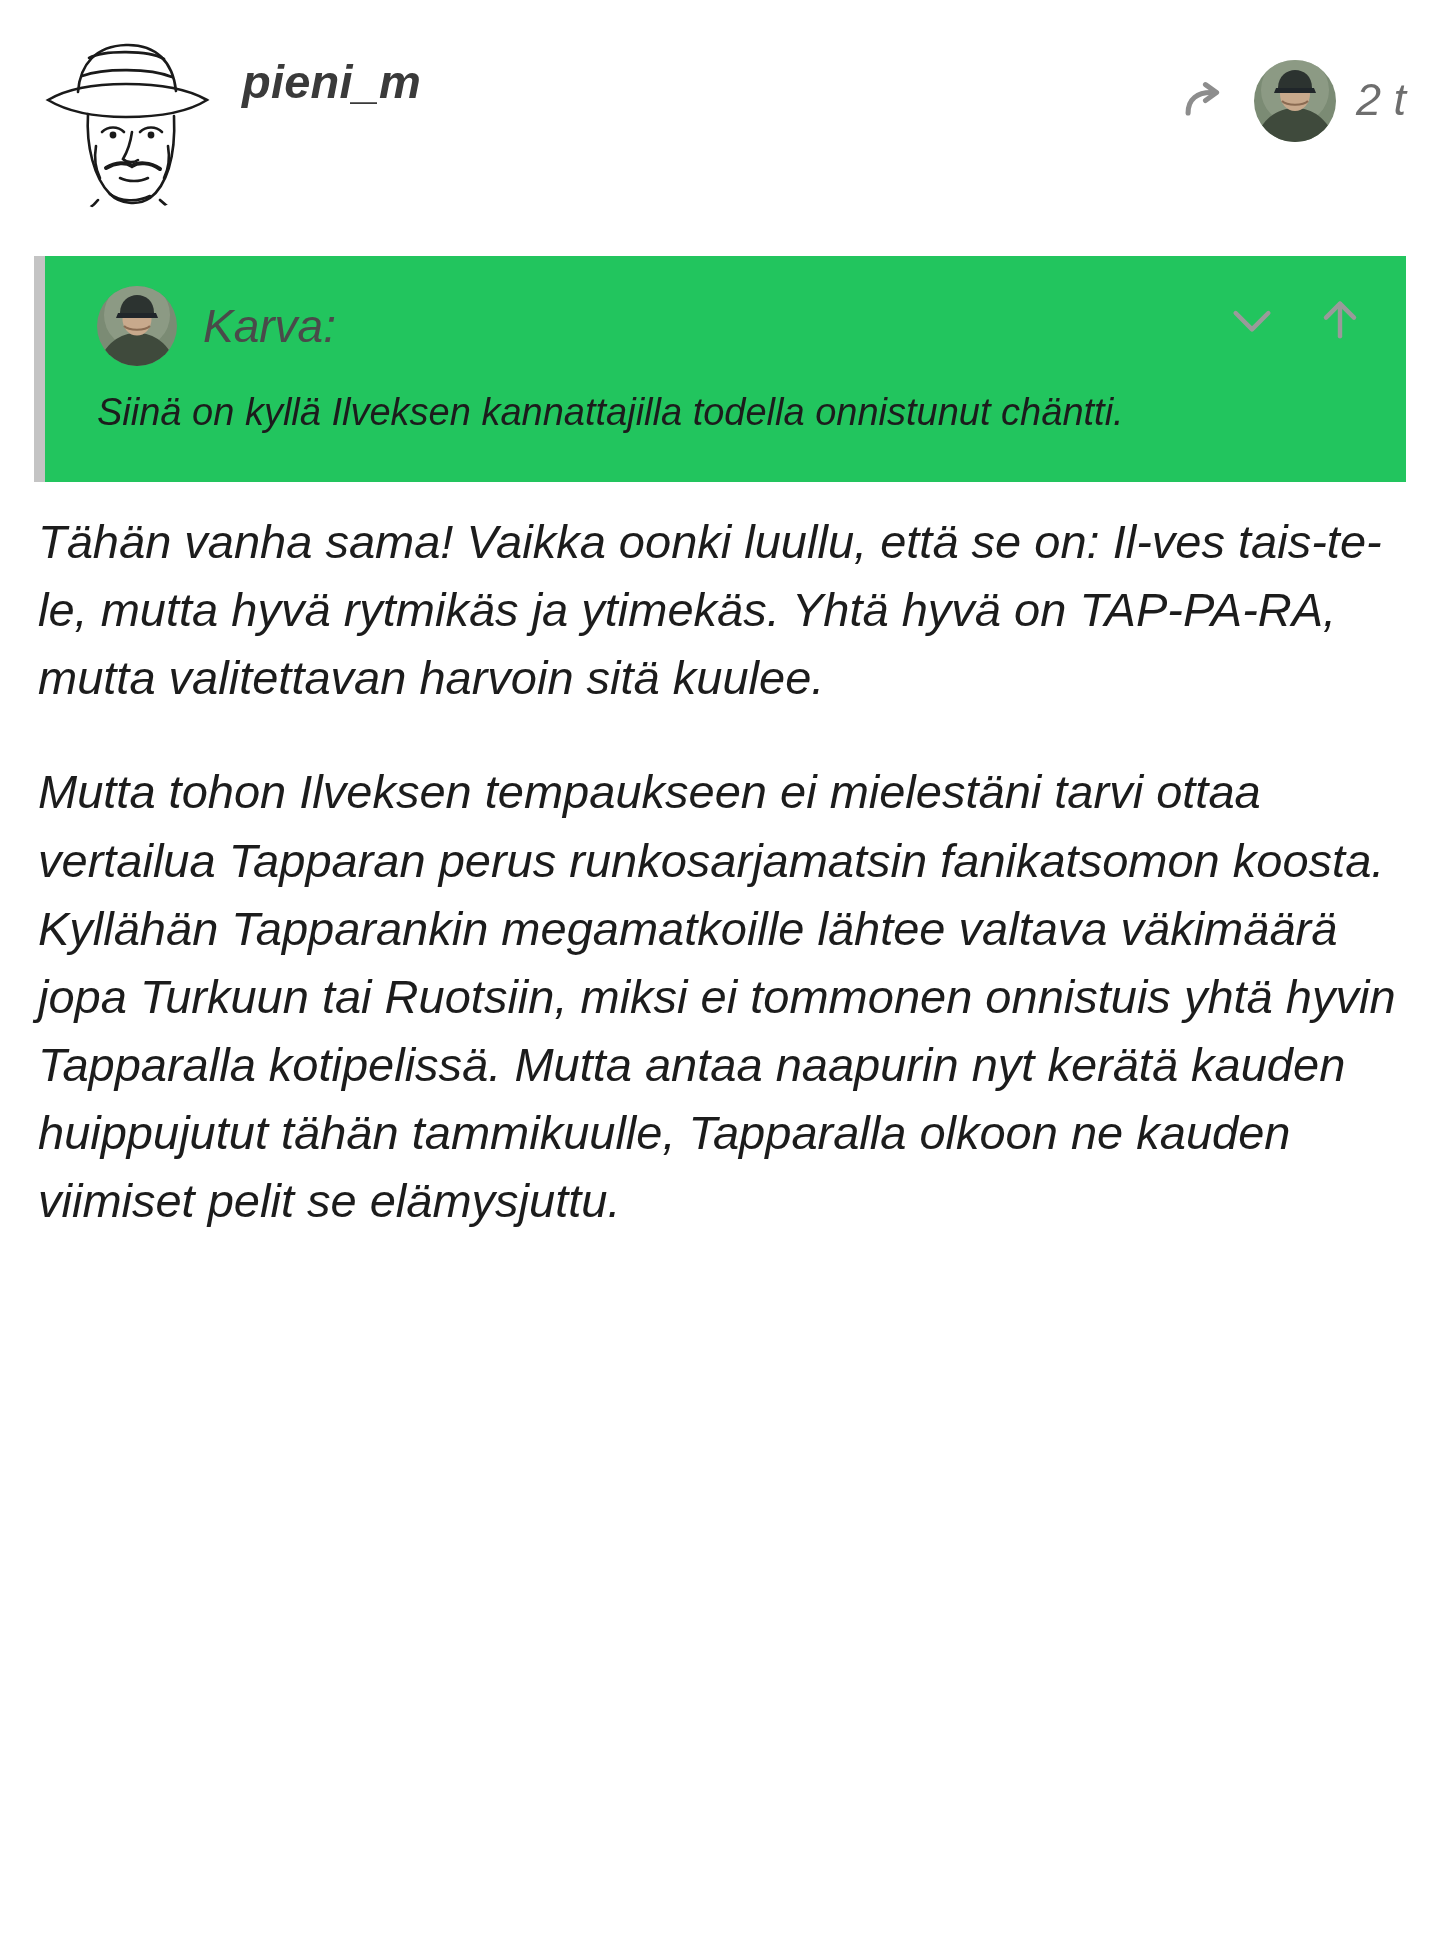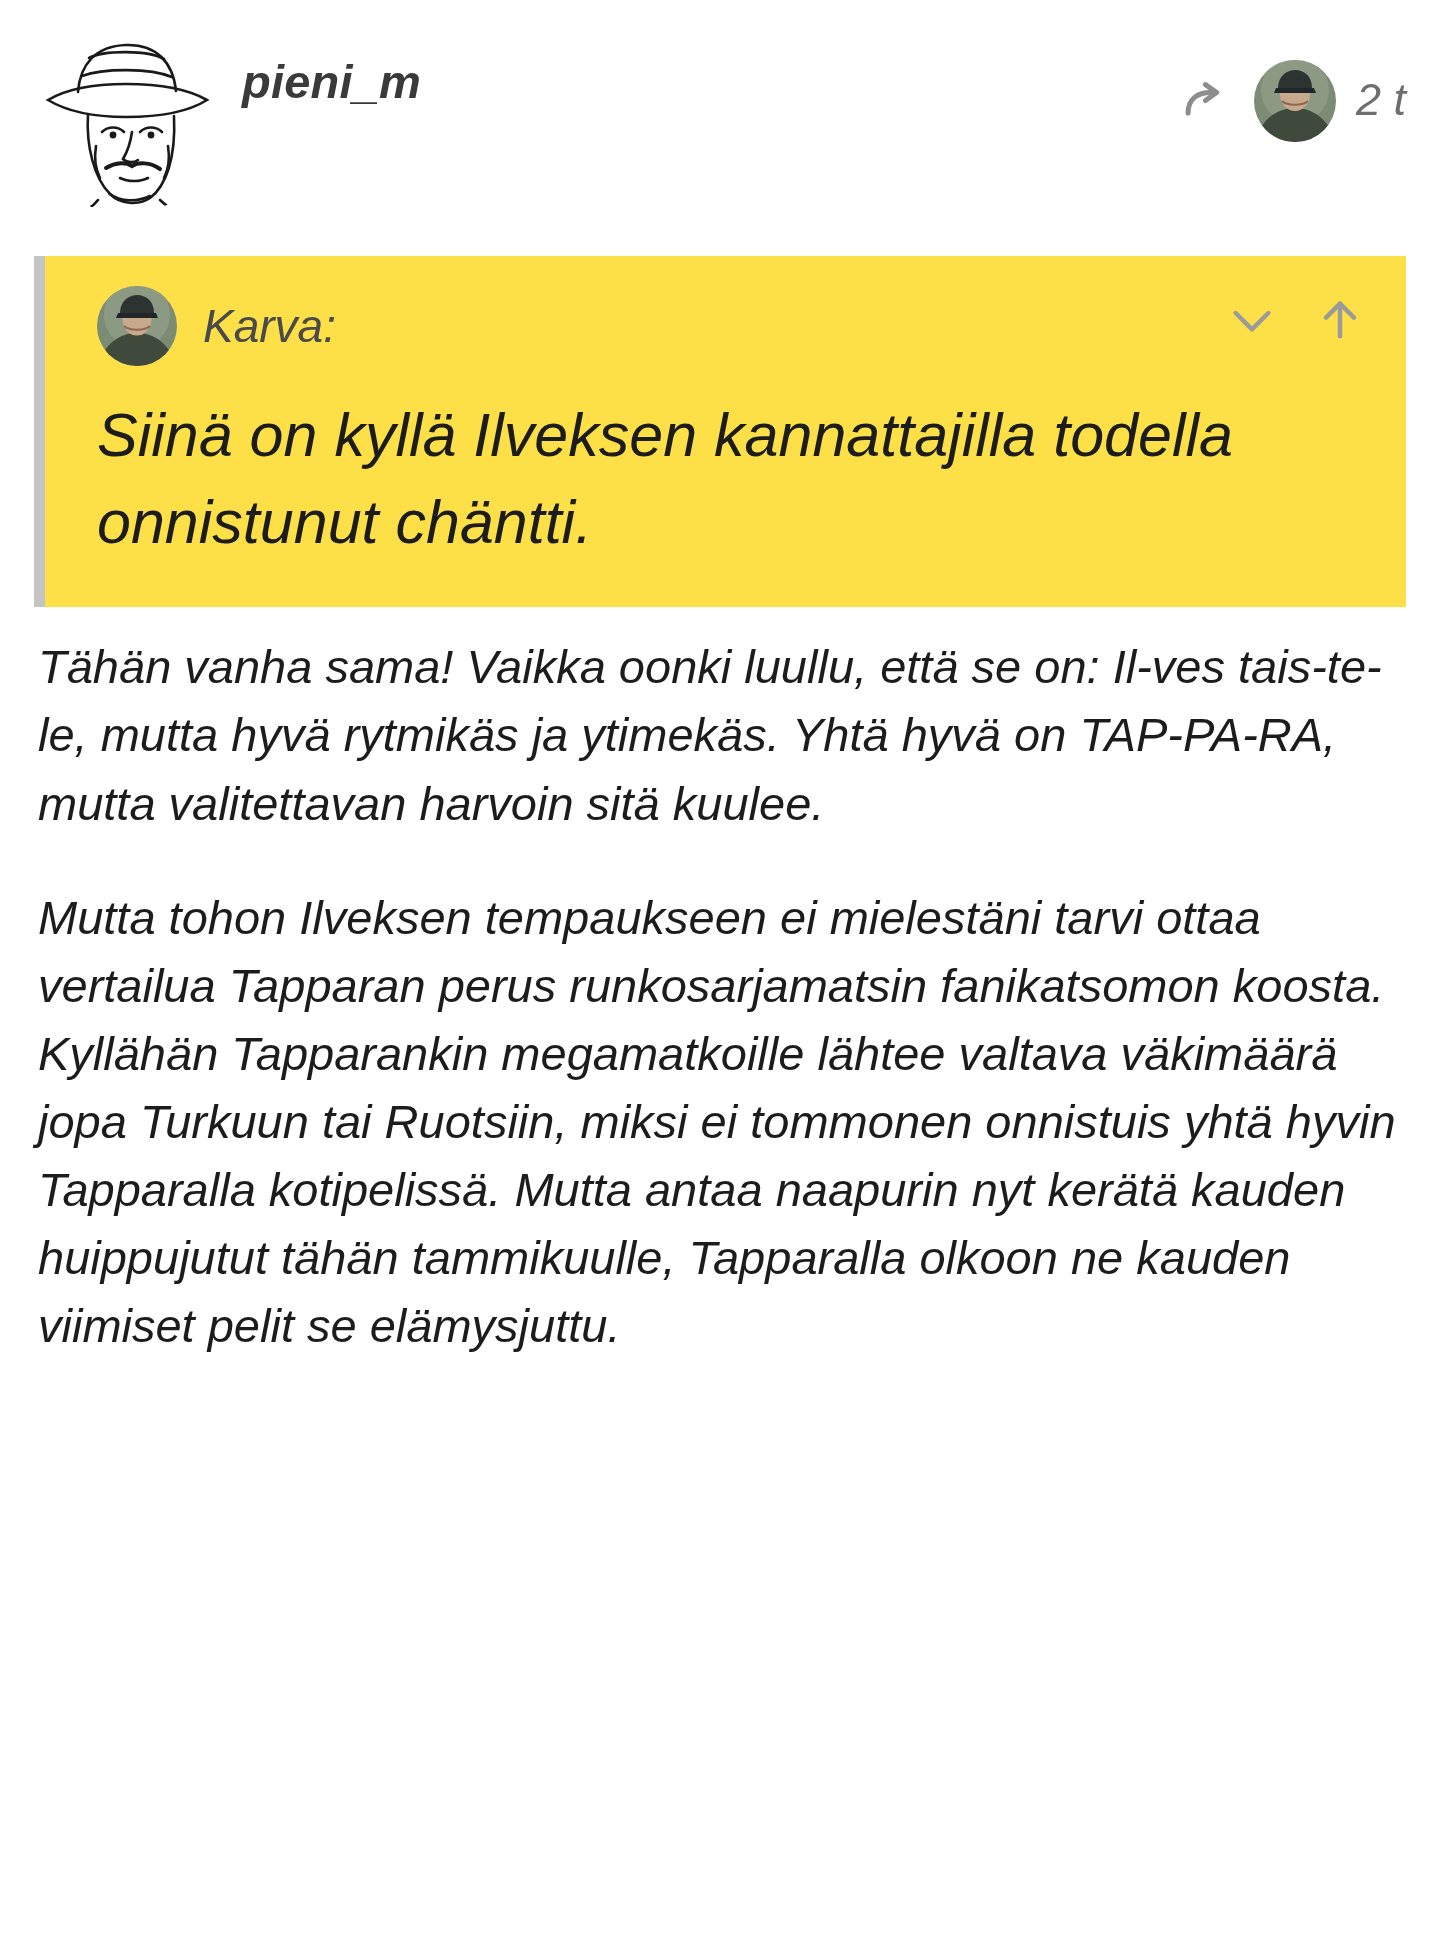--- a/index.html
+++ b/index.html
@@ -75,21 +75,21 @@
   .timestamp {
     font-size: 45px;
     color: #6e6e6e;
     line-height: 1;
     padding-bottom: 4px;
   }
 
   
   .quote {
     margin: 28px 0 0 0;
-    background: #fde047;
+    background: #22c55e;
     border-left: 11px solid #c4c4c4;
     padding: 30px 34px 42px 52px;
     position: relative;
   }
   .quote-head {
     display: flex;
     align-items: center;
     gap: 26px;
     position: relative;
   }
@@ -114,22 +114,22 @@
     align-items: center;
     gap: 32px;
   }
   .chevron-down-icon, .up-arrow-icon {
     width: 56px;
     height: 56px;
     display: block;
     color: #9a9a9a;
   }
   .quote-text {
-    margin-top: 26px;
-    font-size: 61px;
+    margin-top: 20px;
+    font-size: 38px;
     line-height: 1.42;
     color: #1c1c1c;
     font-weight: 400;
   }
 
   
   .body-text {
     font-size: 47px;
     line-height: 1.45;
     color: #1c1c1c;

